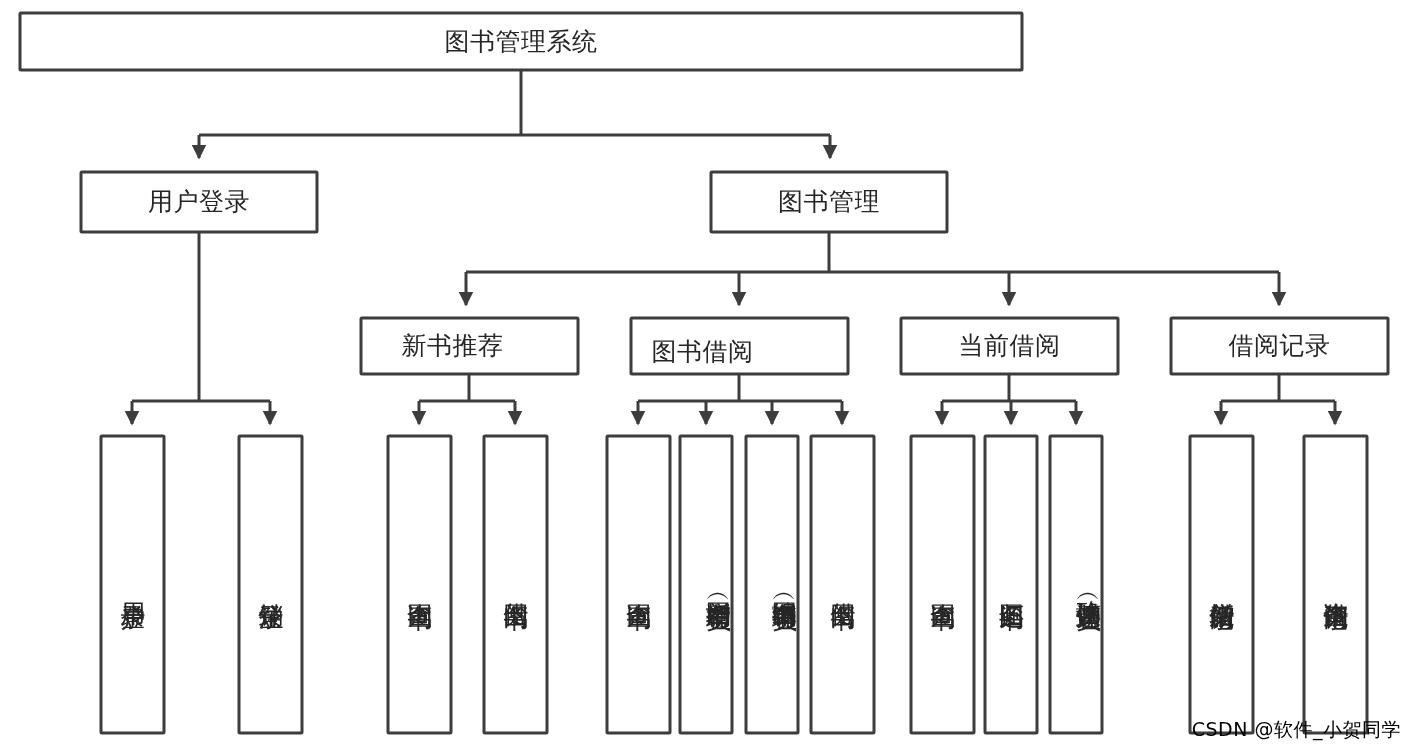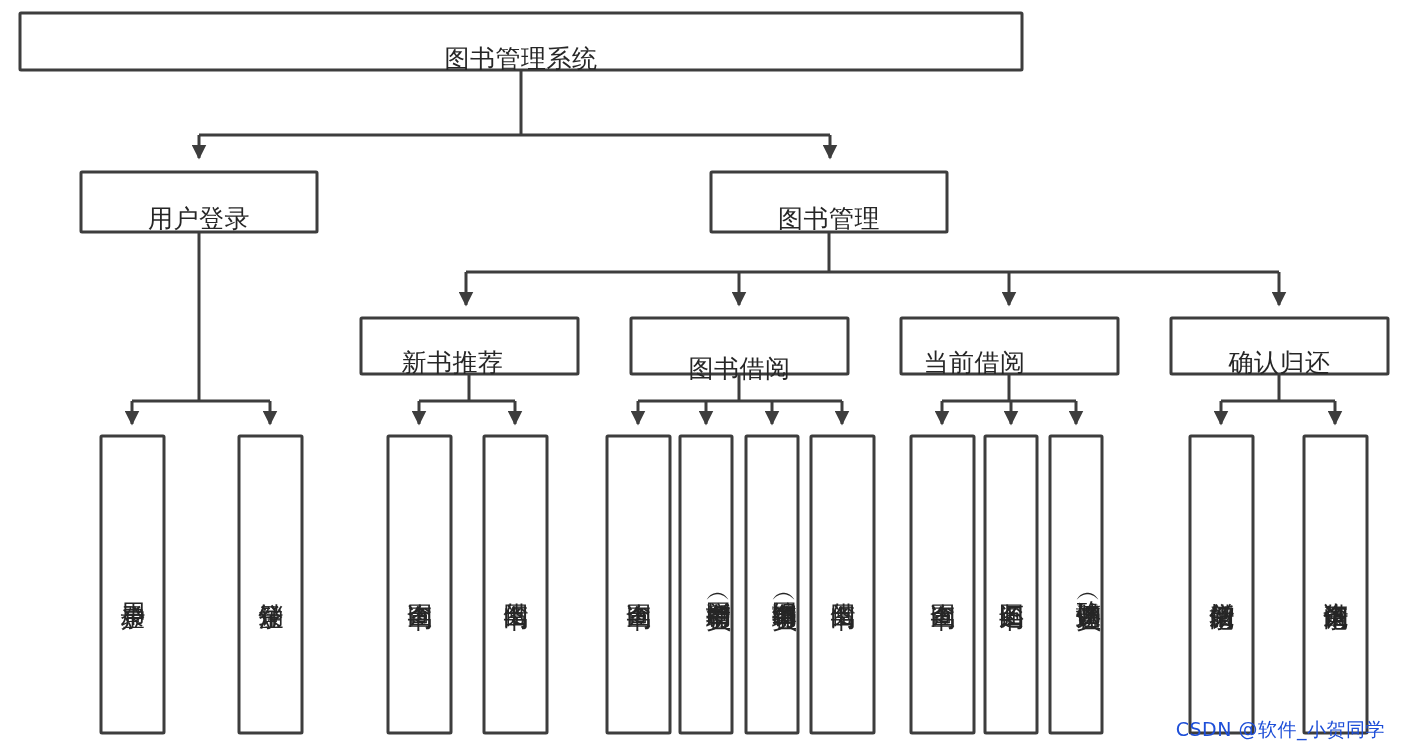--- a/index.html
+++ b/index.html
@@ -38,21 +38,20 @@
     position: absolute;
     display: flex;
     align-items: center;
     justify-content: center;
     color: #262626;
     font-size: 25px;
     line-height: 1.2;
     letter-spacing: 0.5px;
     white-space: nowrap;
     pointer-events: none;
-    margin-top: 17px;
   }
   .node-label-v {
     position: absolute;
     display: flex;
     align-items: center;
     justify-content: center;
     color: #262626;
     font-size: 25px;
     line-height: 1.12;
     letter-spacing: 1px;
@@ -60,23 +59,23 @@
     text-orientation: upright;
     pointer-events: none;
   }
   .node-hit {
     position: absolute;
     cursor: pointer;
     background: transparent;
   }
   #watermark {
     position: absolute;
-    right: 20px;
+    right: 4px;
     bottom: 4px;
-    color: #1d4ed8;
+    color: #000000;
     font-size: 19px;
     letter-spacing: 0.5px;
     white-space: nowrap;
     user-select: none;
     text-align: center;
   }
 </style>
 </head>
 <body>
 
@@ -171,23 +170,23 @@
       <path class="connector" d="M 1335 401 L 1335 424" marker-end="url(#arrow)"></path>
     </g>
   </svg>
 
   <div class="node-label-h" style="left:20px; top:13px; width:1002px; height:57px;">图书管理系统</div>
 
   <div class="node-label-h" style="left:81px; top:172px; width:236px; height:60px;">用户登录</div>
   <div class="node-label-h" style="left:711px; top:172px; width:236px; height:60px;border-radius:6px;">图书管理</div>
 
   <div class="node-label-h" style="left:344px; top:318px; width:217px; height:56px;">新书推荐</div>
-  <div class="node-label-h" style="left:631px; top:318px; width:217px; height:68px;">图书借阅</div>
-  <div class="node-label-h" style="left:866px; top:318px; width:217px; height:56px;">当前借阅</div>
-  <div class="node-label-h" style="left:1171px; top:318px; width:217px; height:56px;">确认归还</div>
+  <div class="node-label-h" style="left:594px; top:318px; width:217px; height:68px;">图书借阅</div>
+  <div class="node-label-h" style="left:901px; top:318px; width:217px; height:56px;">当前借阅</div>
+  <div class="node-label-h" style="left:1171px; top:318px; width:217px; height:56px;">借阅记录</div>
 
   <div class="node-label-v" style="left:101px; top:436px; width:63px; height:297px;">用户登录</div>
   <div class="node-label-v" style="left:239px; top:436px; width:63px; height:297px;">注销登录</div>
 
   <div class="node-label-v" style="left:388px; top:436px; width:63px; height:297px;">查询图书</div>
   <div class="node-label-v" style="left:484px; top:436px; width:63px; height:297px;">借阅图书</div>
 
   <div class="node-label-v" style="left:607px; top:436px; width:63px; height:297px;">查询图书</div>
   <div class="node-label-v" style="left:680px; top:440px; width:52px; height:290px; align-items:flex-start;">新增图书（管理员）</div>
   <div class="node-label-v" style="left:746px; top:440px; width:52px; height:290px; align-items:flex-start;">编辑图书（管理员）</div>

